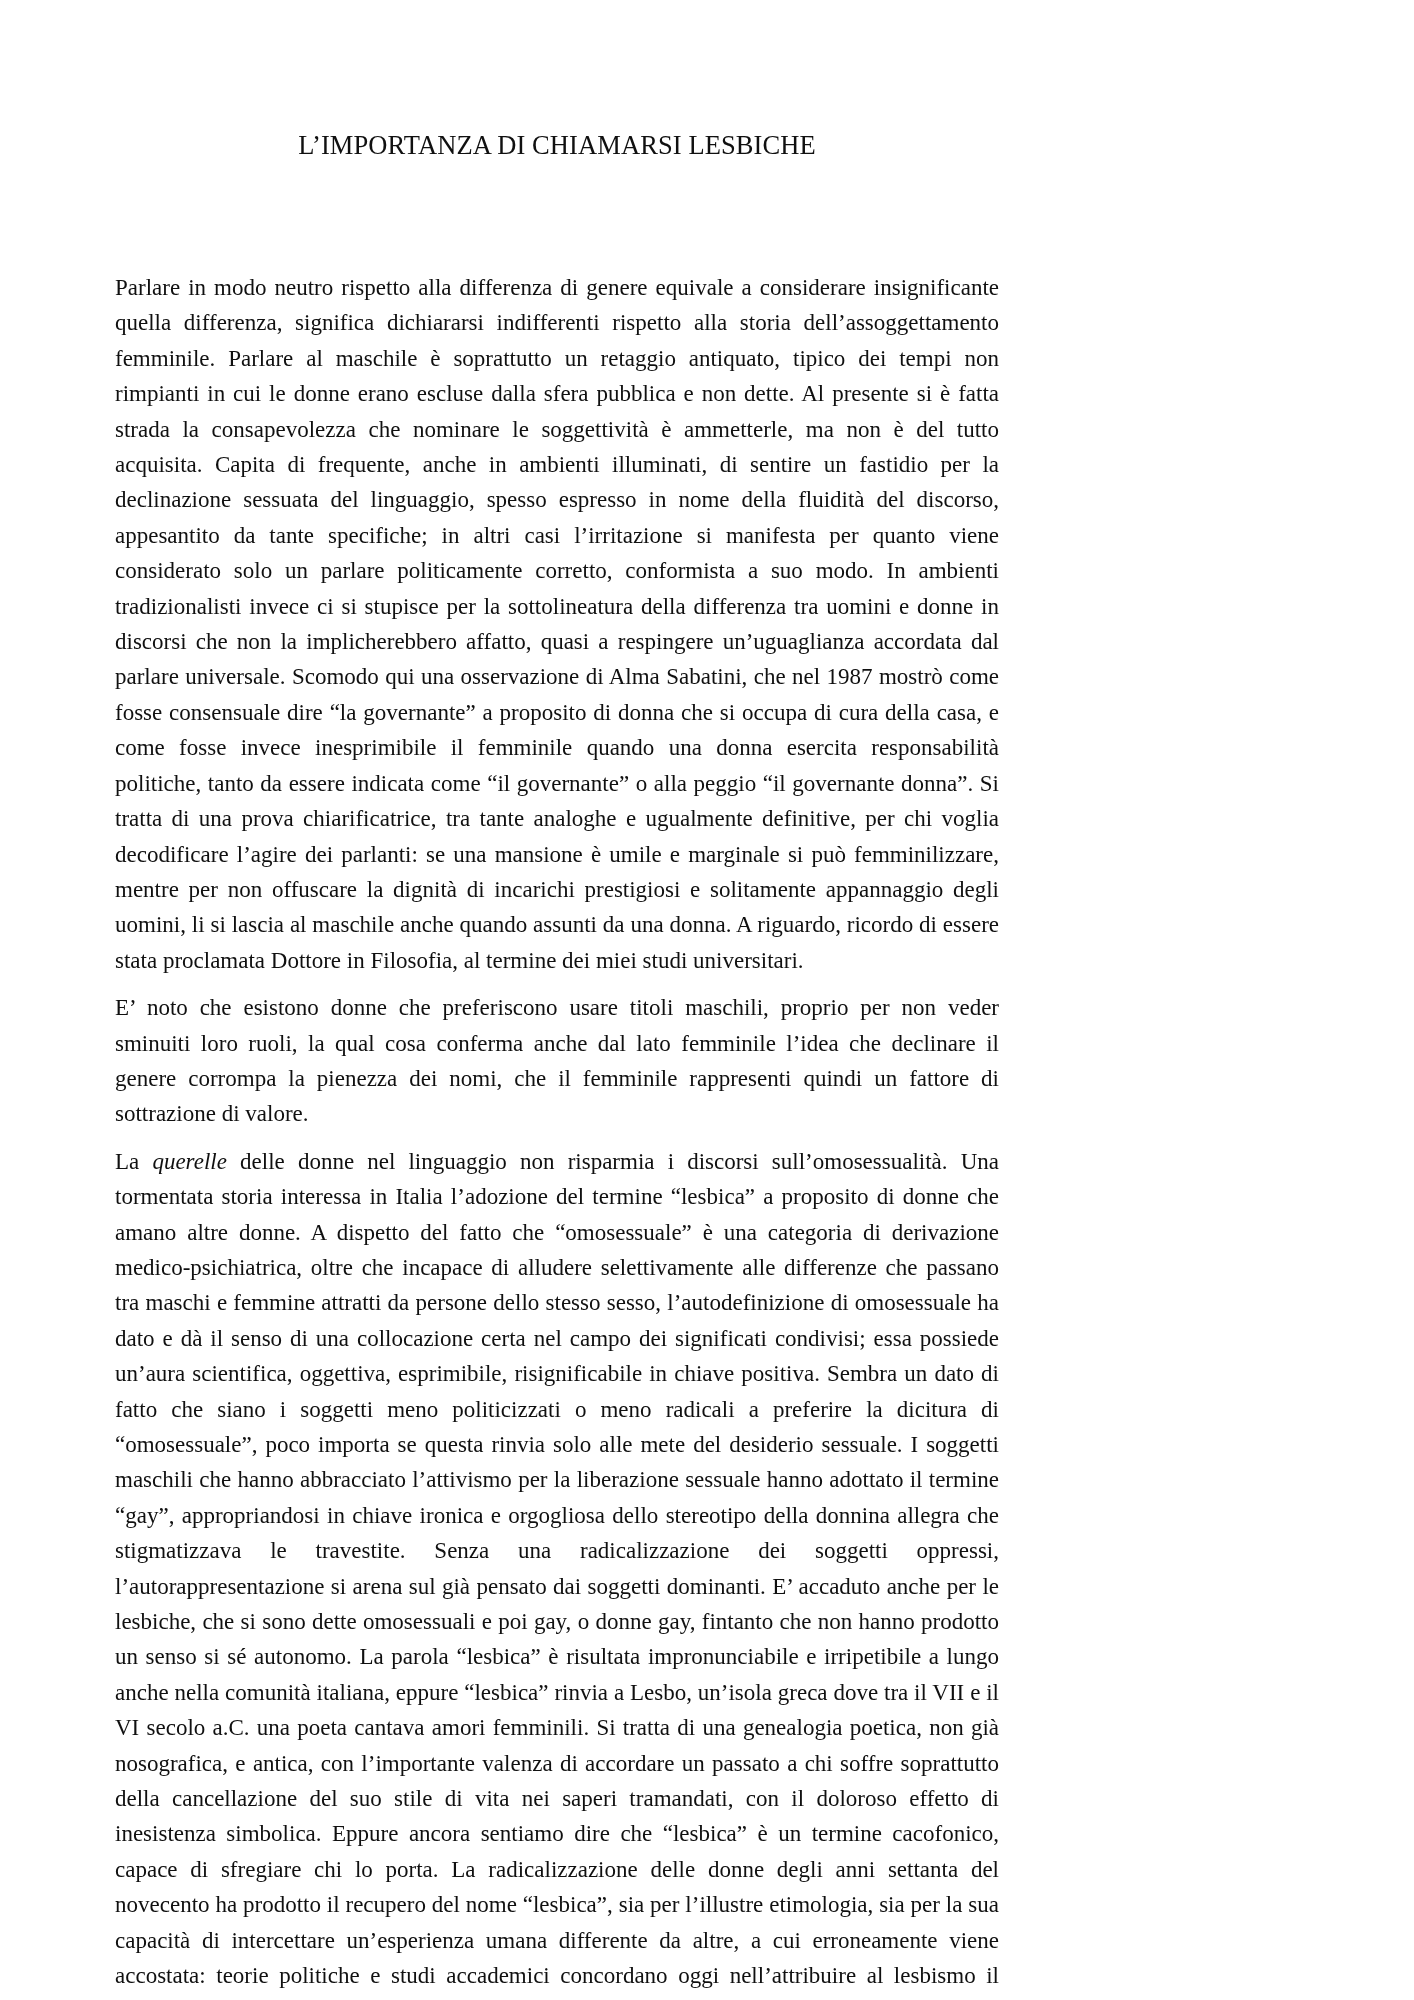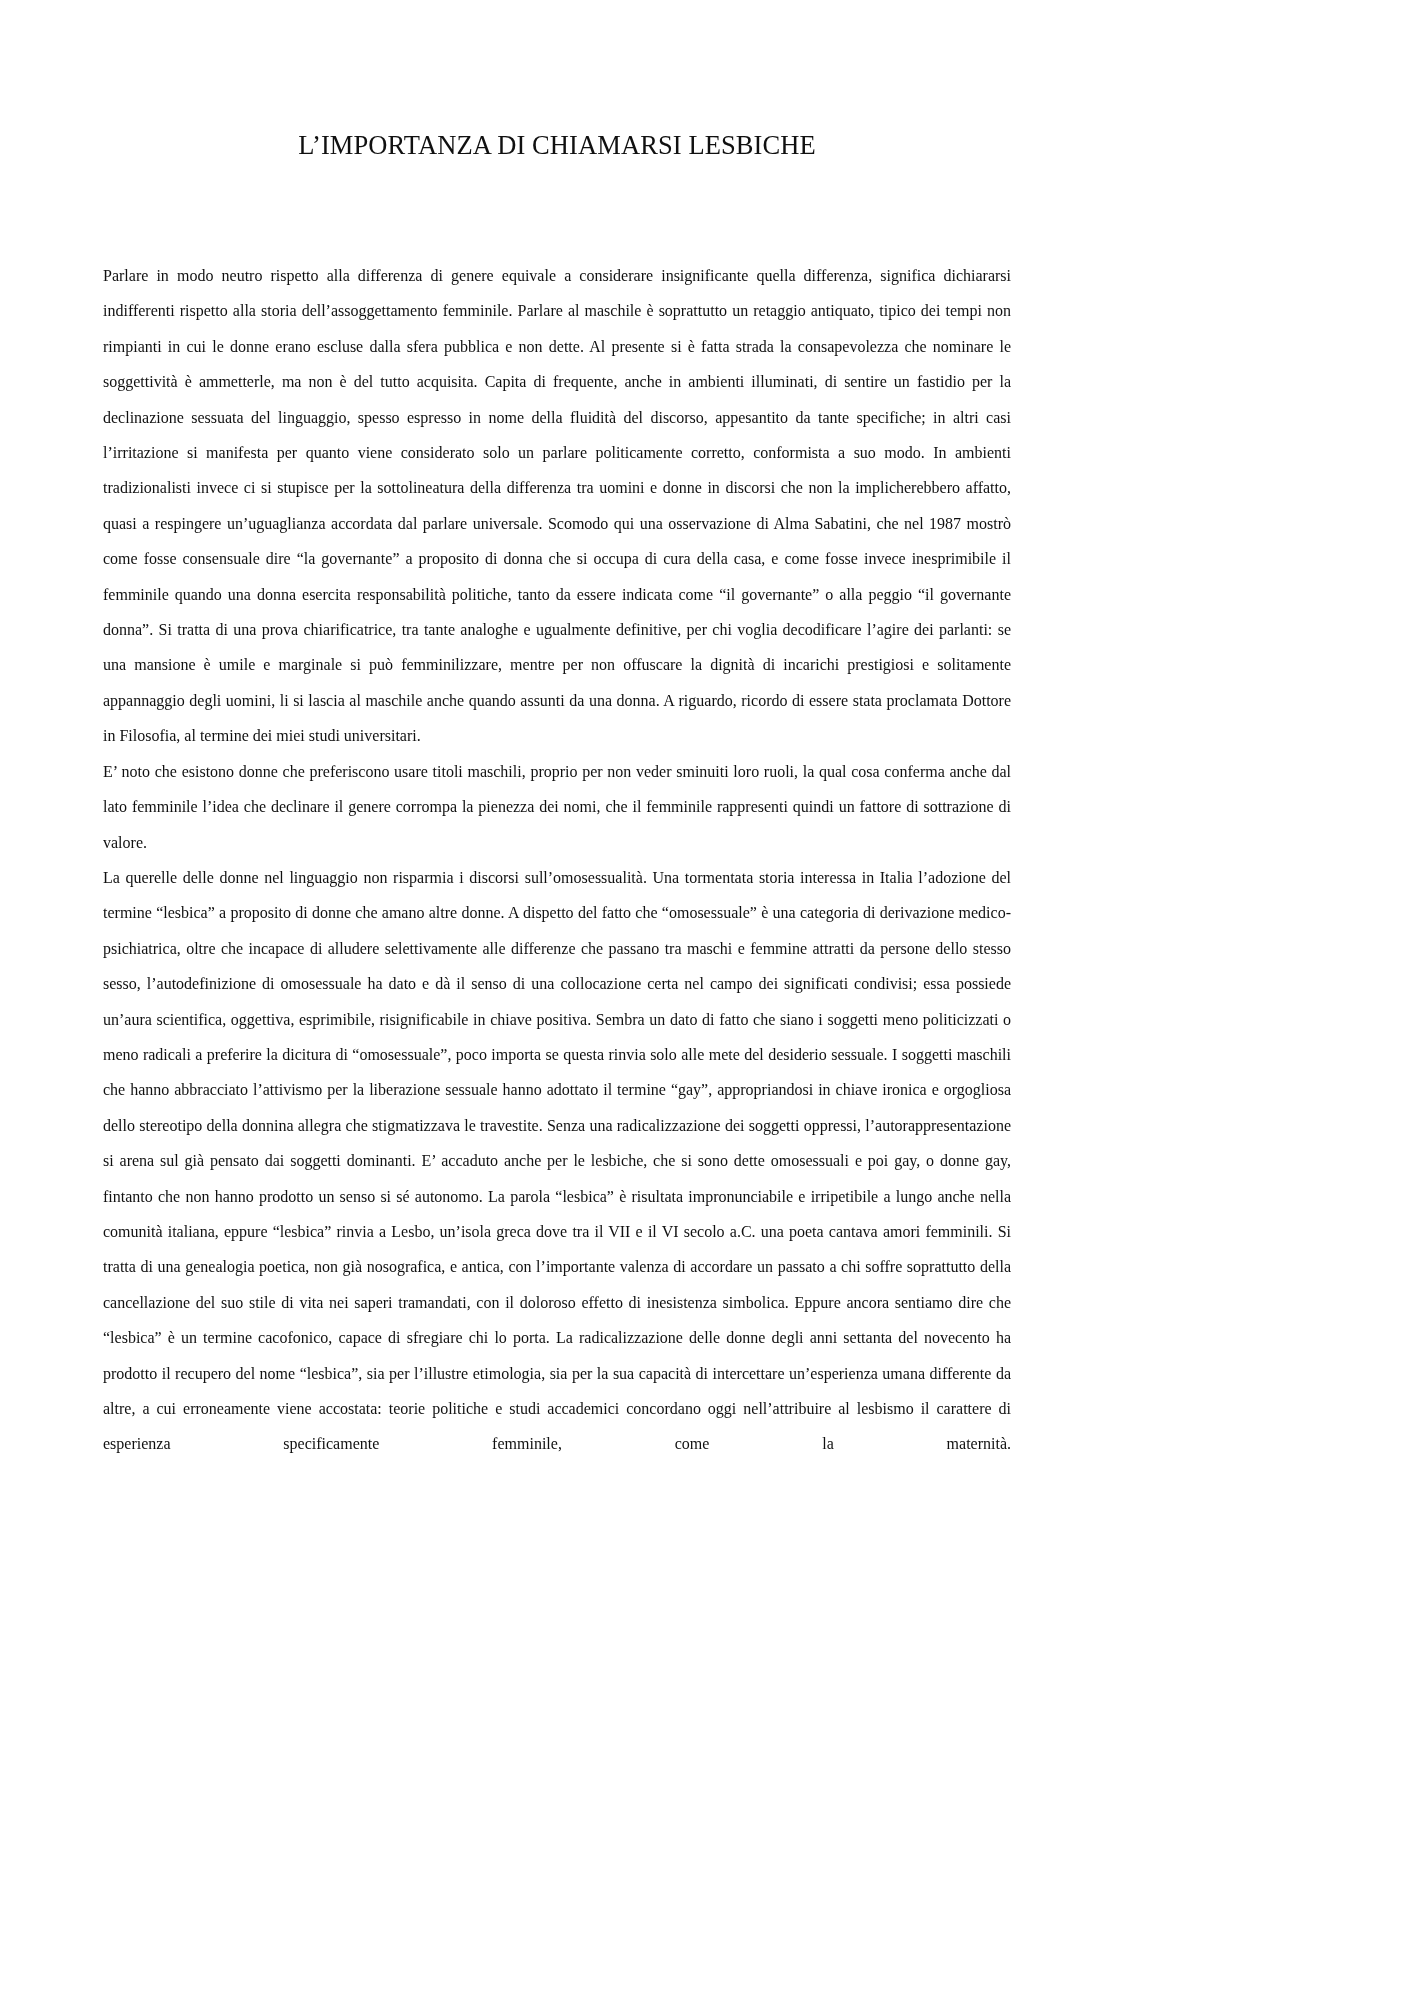--- a/index.html
+++ b/index.html
@@ -40,38 +40,39 @@
     margin: 0;
     white-space: nowrap;
   }
   .body-block {
     position: absolute;
     left: 103px;
     top: 258px;
     width: 908px;
   }
   .para {
-    font-size: 16px;
+    font-size: 23px;
     line-height: 35.4px;
     text-align: justify;
     text-justify: inter-word;
-    margin: 0;
+    margin: 12px;
     hyphens: none;
     -webkit-hyphens: none;
     text-indent: 0;
   }
   .para.last {
     text-align: justify;
   }
   .para.last::after {
     content: "";
     display: inline-block;
     width: 100%;
   }
   .it {
+    font-style: italic;
   }
 </style>
 </head>
 <body>
 
 <div class="page">
 
   <div class="header-block">
     <h1 class="doc-title">L’IMPORTANZA DI CHIAMARSI LESBICHE</h1>
   </div>

